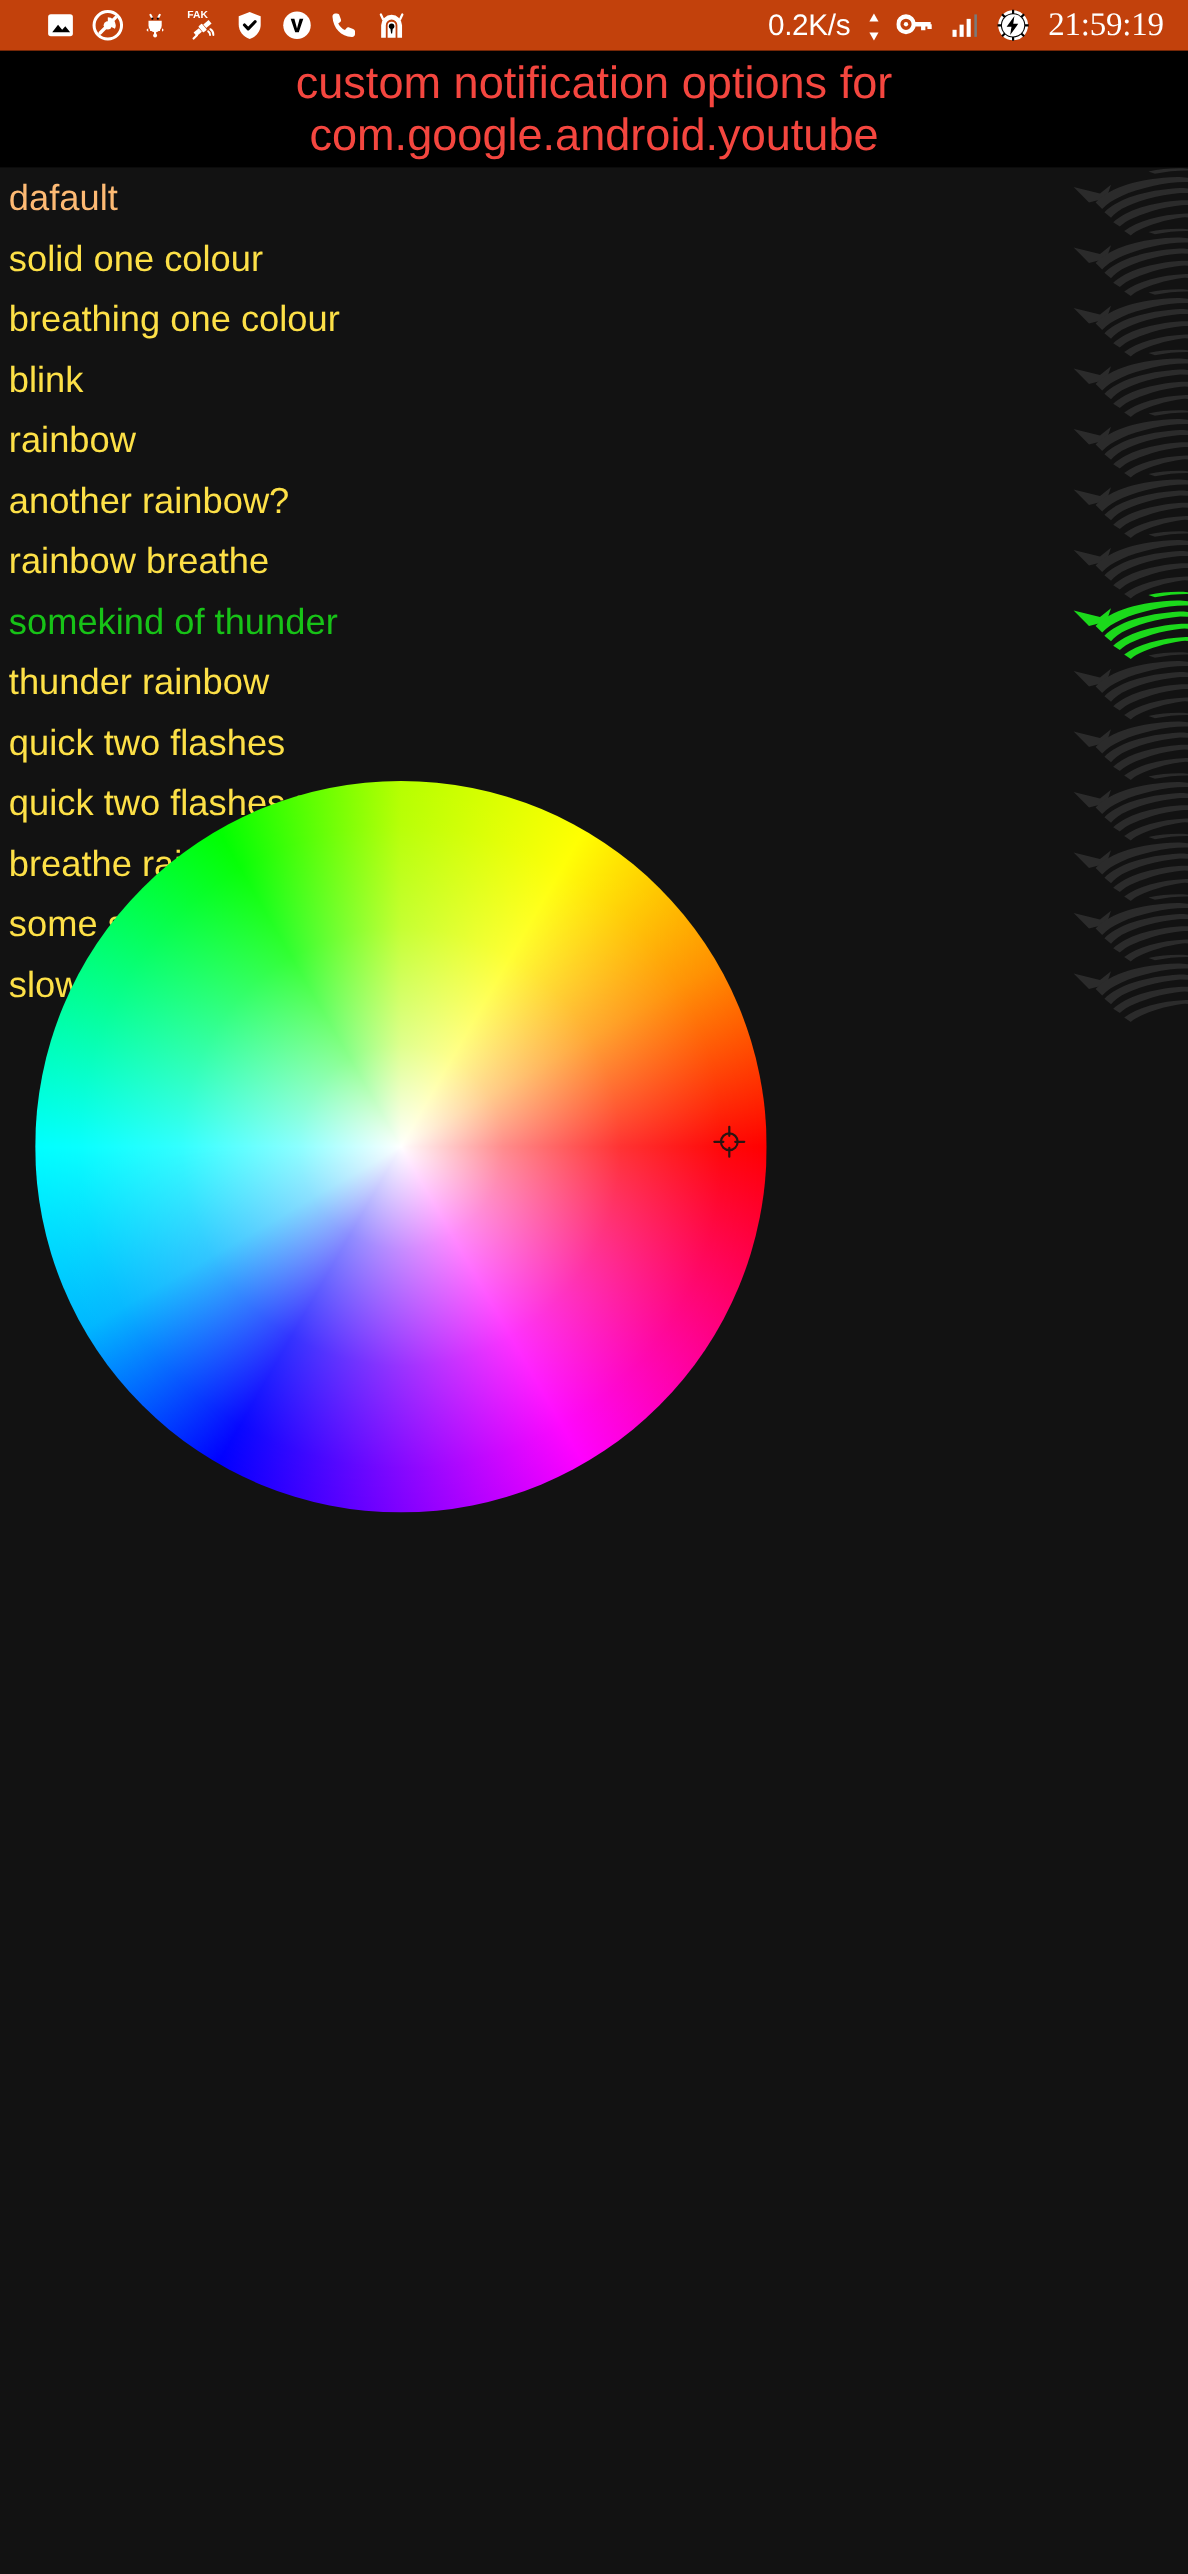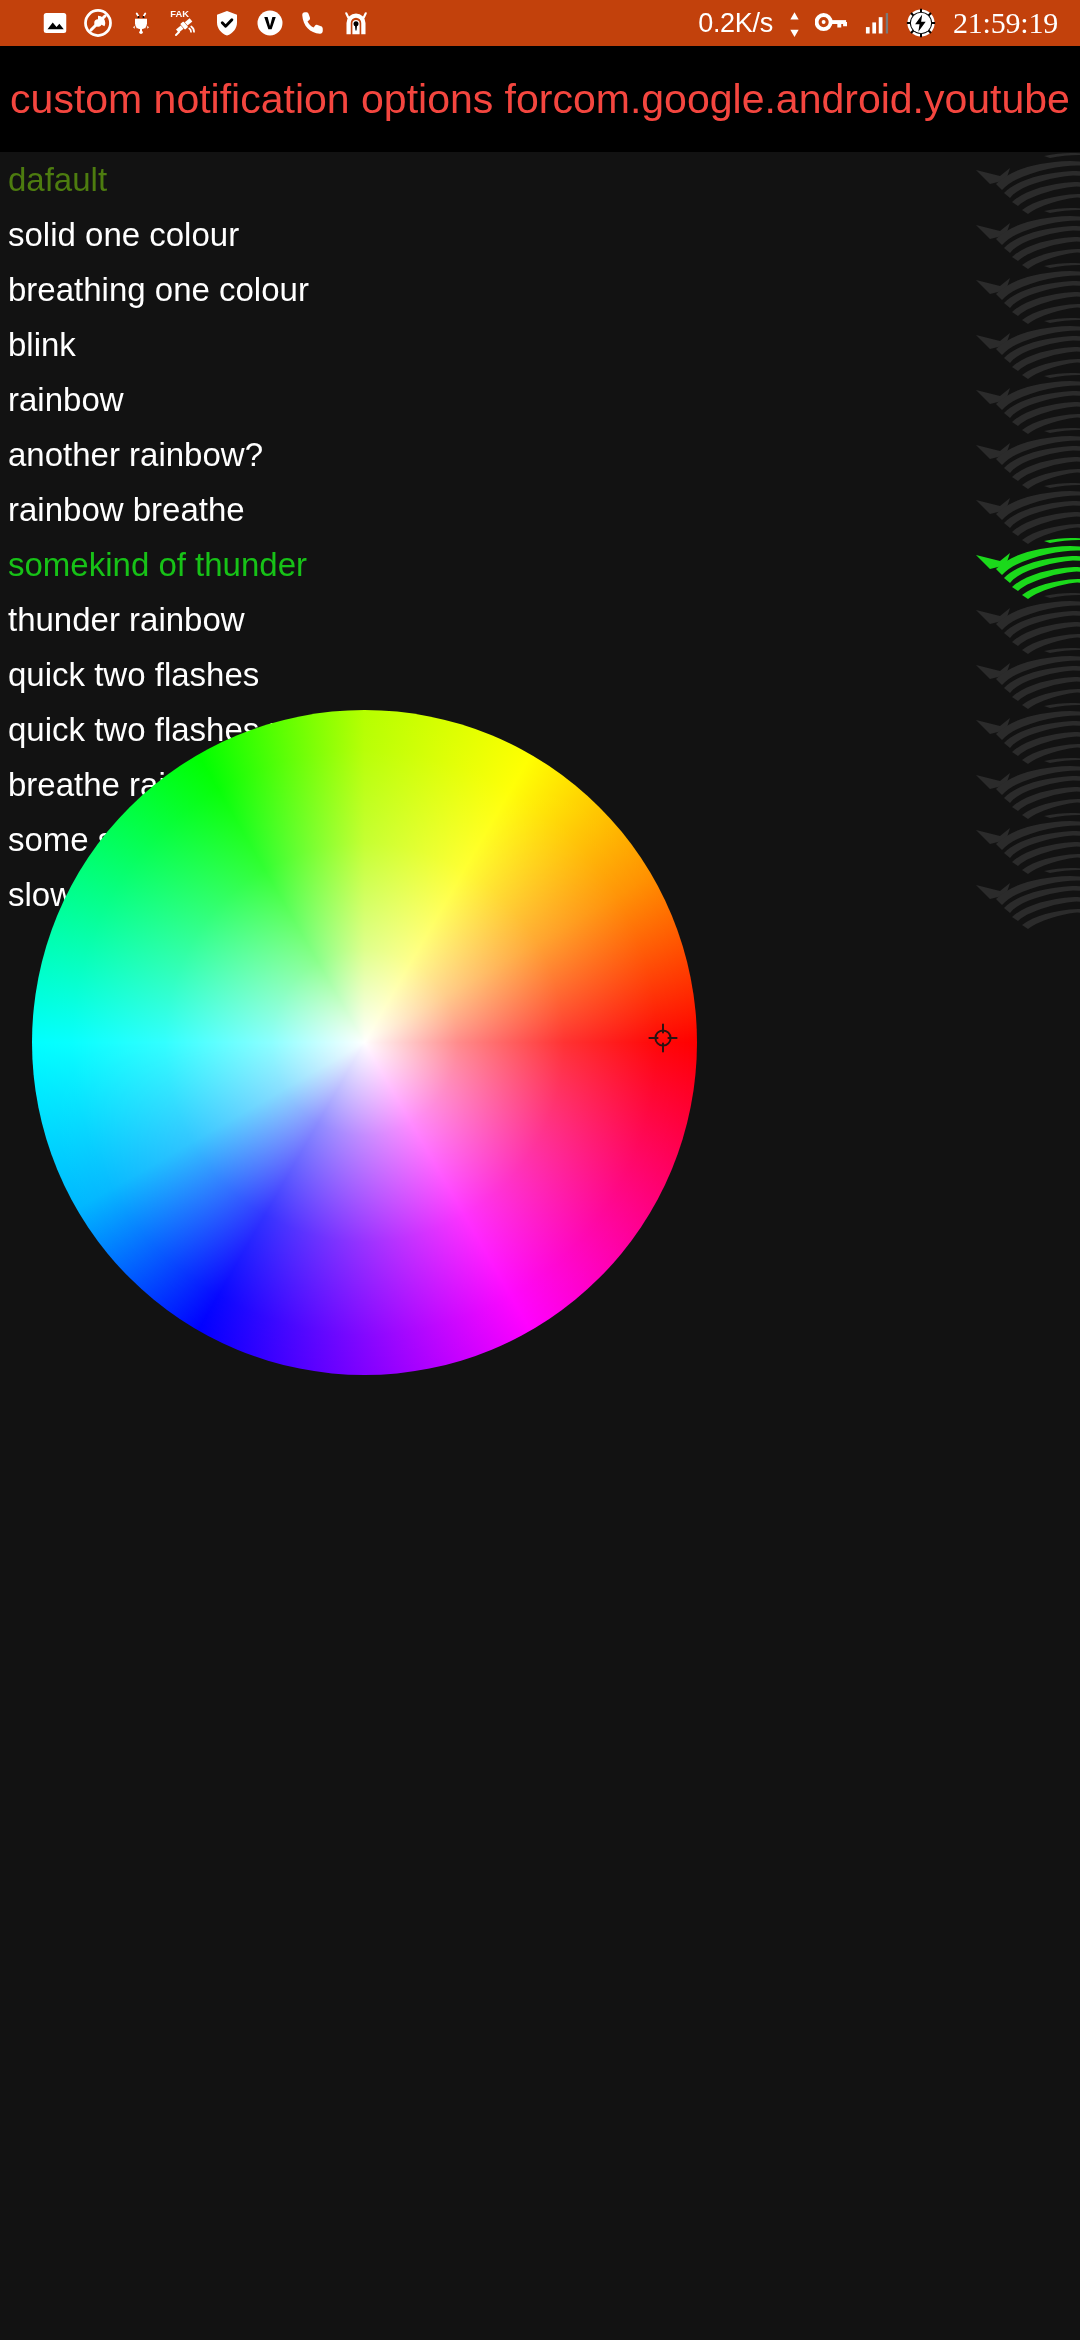--- a/index.html
+++ b/index.html
@@ -74,20 +74,21 @@
   #battery-icon { width: 32px; height: 32px; }
 
   
   #title-block {
     position: absolute;
     top: 46px; left: 0;
     width: 1080px;
     height: 106px;
     background: #000000;
     display: flex;
+    flex-direction: column;
     align-items: center;
     justify-content: center;
     z-index: 20;
   }
   .title-line {
     color: #f4463f;
     font-size: 41px;
     line-height: 47px;
     text-align: center;
     white-space: nowrap;
@@ -126,26 +127,26 @@
     top: 0; left: 0;
     width: 900px;
   }
   .option-item {
     height: 55px;
     display: flex;
     align-items: center;
     padding-left: 8px;
     font-size: 33px;
     line-height: 55px;
-    color: #ffffff;
+    color: #fde047;
     white-space: nowrap;
     cursor: pointer;
   }
   .option-item.selected { color: #17c217; }
-  .option-item.first { color: #4d7c0f; }
+  .option-item.first { color: #fdba74; }
 
   
   #wheel-area {
     position: absolute;
     top: 558px;
     left: 0;
     width: 1080px;
     height: 700px;
   }
   #color-wheel {

